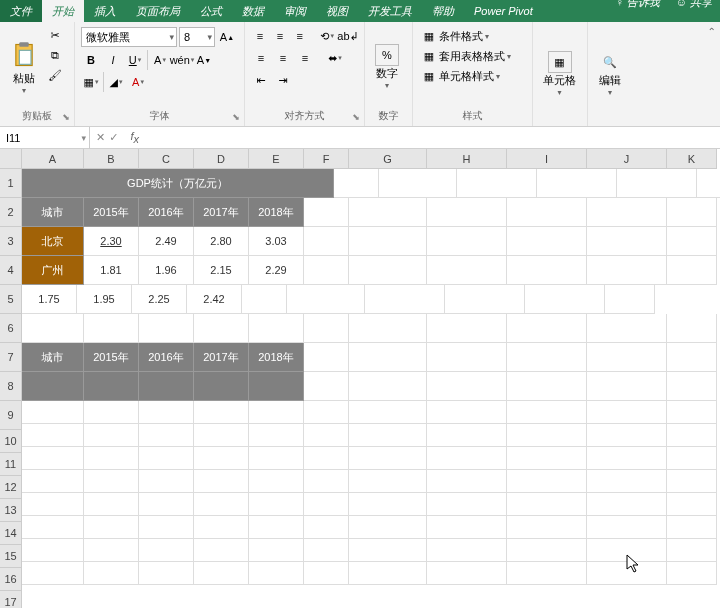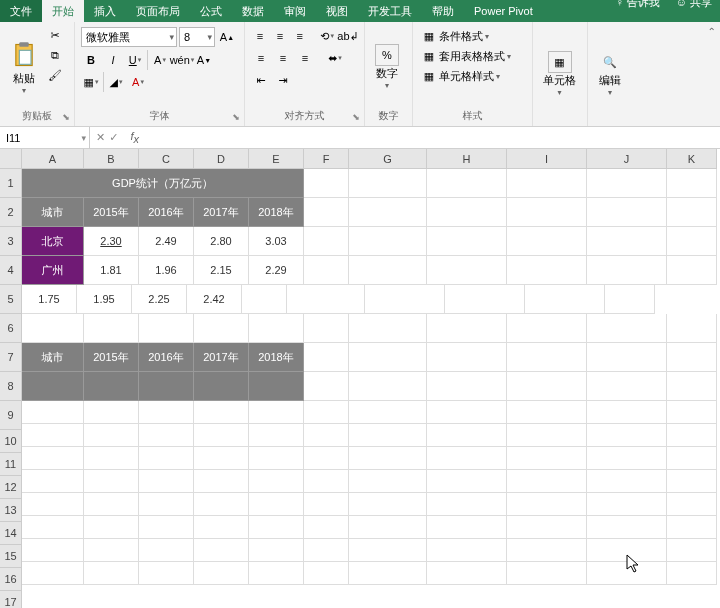--- a/index.html
+++ b/index.html
@@ -1,17 +1,17 @@
 <!DOCTYPE html>
 <html><head>
 <meta charset="utf-8">
 <style>
 *{margin:0;padding:0;box-sizing:border-box;font-family:"Microsoft YaHei",Arial,sans-serif;font-size:11px;}
 body{width:720px;height:608px;background:#fff;overflow:hidden;position:relative;}
-.tabs{display:flex;background:#2a8254;color:#fff;height:22px;align-items:center;}
+.tabs{display:flex;background:#2a8254;color:#fff;height:22px;align-items:center;font-style:italic;}
 .tab{padding:0 10px;height:22px;line-height:22px;cursor:pointer;}
 .tab.file{background:#1e6e44;}
 .tab.active{background:#f3f3f3;color:#2a8254;}
 .tab-right{margin-left:auto;display:flex;align-items:center;}
 .tab-right .item{padding:0 8px;height:40px;line-height:22px;}
 .ribbon{background:#f3f3f3;height:105px;display:flex;border-bottom:1px solid #d0d0d0;}
 .group{display:flex;flex-direction:column;padding:2px 4px;border-right:1px solid #e0e0e0;position:relative;}
 .group-body{flex:1;display:flex;}
 .group-label{text-align:center;font-size:10px;color:#666;padding-bottom:1px;}
 .group-corner{position:absolute;right:2px;bottom:2px;width:12px;height:12px;font-size:9px;color:#888;text-align:center;}
@@ -36,21 +36,21 @@
 .corner{position:absolute;left:0;top:0;width:22px;height:20px;background:#e6e6e6;border-right:1px solid #ccc;border-bottom:1px solid #ccc;}
 .col-headers{position:absolute;left:22px;top:0;display:flex;height:20px;}
 .ch{background:#e6e6e6;border-right:1px solid #ccc;border-bottom:1px solid #ccc;text-align:center;line-height:20px;color:#444;}
 .row-headers{position:absolute;left:0;top:20px;display:flex;flex-direction:column;width:22px;}
 .rh{background:#e6e6e6;border-right:1px solid #ccc;border-bottom:1px solid #ccc;text-align:center;color:#444;display:flex;align-items:center;justify-content:center;}
 .cells{position:absolute;left:22px;top:20px;}
 .row{display:flex;}
 .cell{border-right:1px solid #ddd;border-bottom:1px solid #ddd;display:flex;align-items:center;justify-content:center;}
 .hdr-main{background:#808080;color:#fff;border-right-color:#999;border-bottom-color:#999;}
 .hdr-sub{background:#808080;color:#fff;border-right-color:#9a9a9a;border-bottom-color:#9a9a9a;}
-.hdr-city{background:#701a75;color:#fff;border-right-color:#999;border-bottom-color:#999;}
+.hdr-city{background:#a16207;color:#fff;border-right-color:#999;border-bottom-color:#999;}
 .data{background:#fff;color:#333;}
 .cursor{position:absolute;font-size:14px;pointer-events:none;}
 .sty-item{display:flex;align-items:center;height:20px;gap:2px;padding:0 2px;}
 .sty-ico{width:16px;height:16px;display:flex;align-items:center;justify-content:center;}
 </style>
 </head>
 <body>
 
 <div class="tabs">
   <div class="tab file">文件</div>
@@ -268,21 +268,21 @@
       <div class="rh" style="height: 23px;">11</div>
       <div class="rh" style="height: 23px;">12</div>
       <div class="rh" style="height: 23px;">13</div>
       <div class="rh" style="height: 23px;">14</div>
       <div class="rh" style="height: 23px;">15</div>
       <div class="rh" style="height: 23px;">16</div>
       <div class="rh" style="height: 23px;">17</div>
     </div>
   <div class="cells" id="cells">
       <div class="row" style="height: 29px;">
-        <div class="cell hdr-main" style="width: 282px; height: 29px; border-right: 1px solid rgb(153, 153, 153);">GDP统计（万亿元）</div>
+        <div class="cell hdr-main" style="width: 312px; height: 29px; border-right: 1px solid rgb(153, 153, 153);">GDP统计（万亿元）</div>
         <div class="cell " style="width: 45px; height: 29px;"></div>
         <div class="cell " style="width: 78px; height: 29px;"></div>
         <div class="cell " style="width: 80px; height: 29px;"></div>
         <div class="cell " style="width: 80px; height: 29px;"></div>
         <div class="cell " style="width: 80px; height: 29px;"></div>
         <div class="cell " style="width: 50px; height: 29px;"></div>
       </div>
       <div class="row" style="height: 29px;">
         <div class="cell hdr-sub" style="width: 62px; height: 29px;">城市</div>
         <div class="cell hdr-sub" style="width: 55px; height: 29px;">2015年</div>

